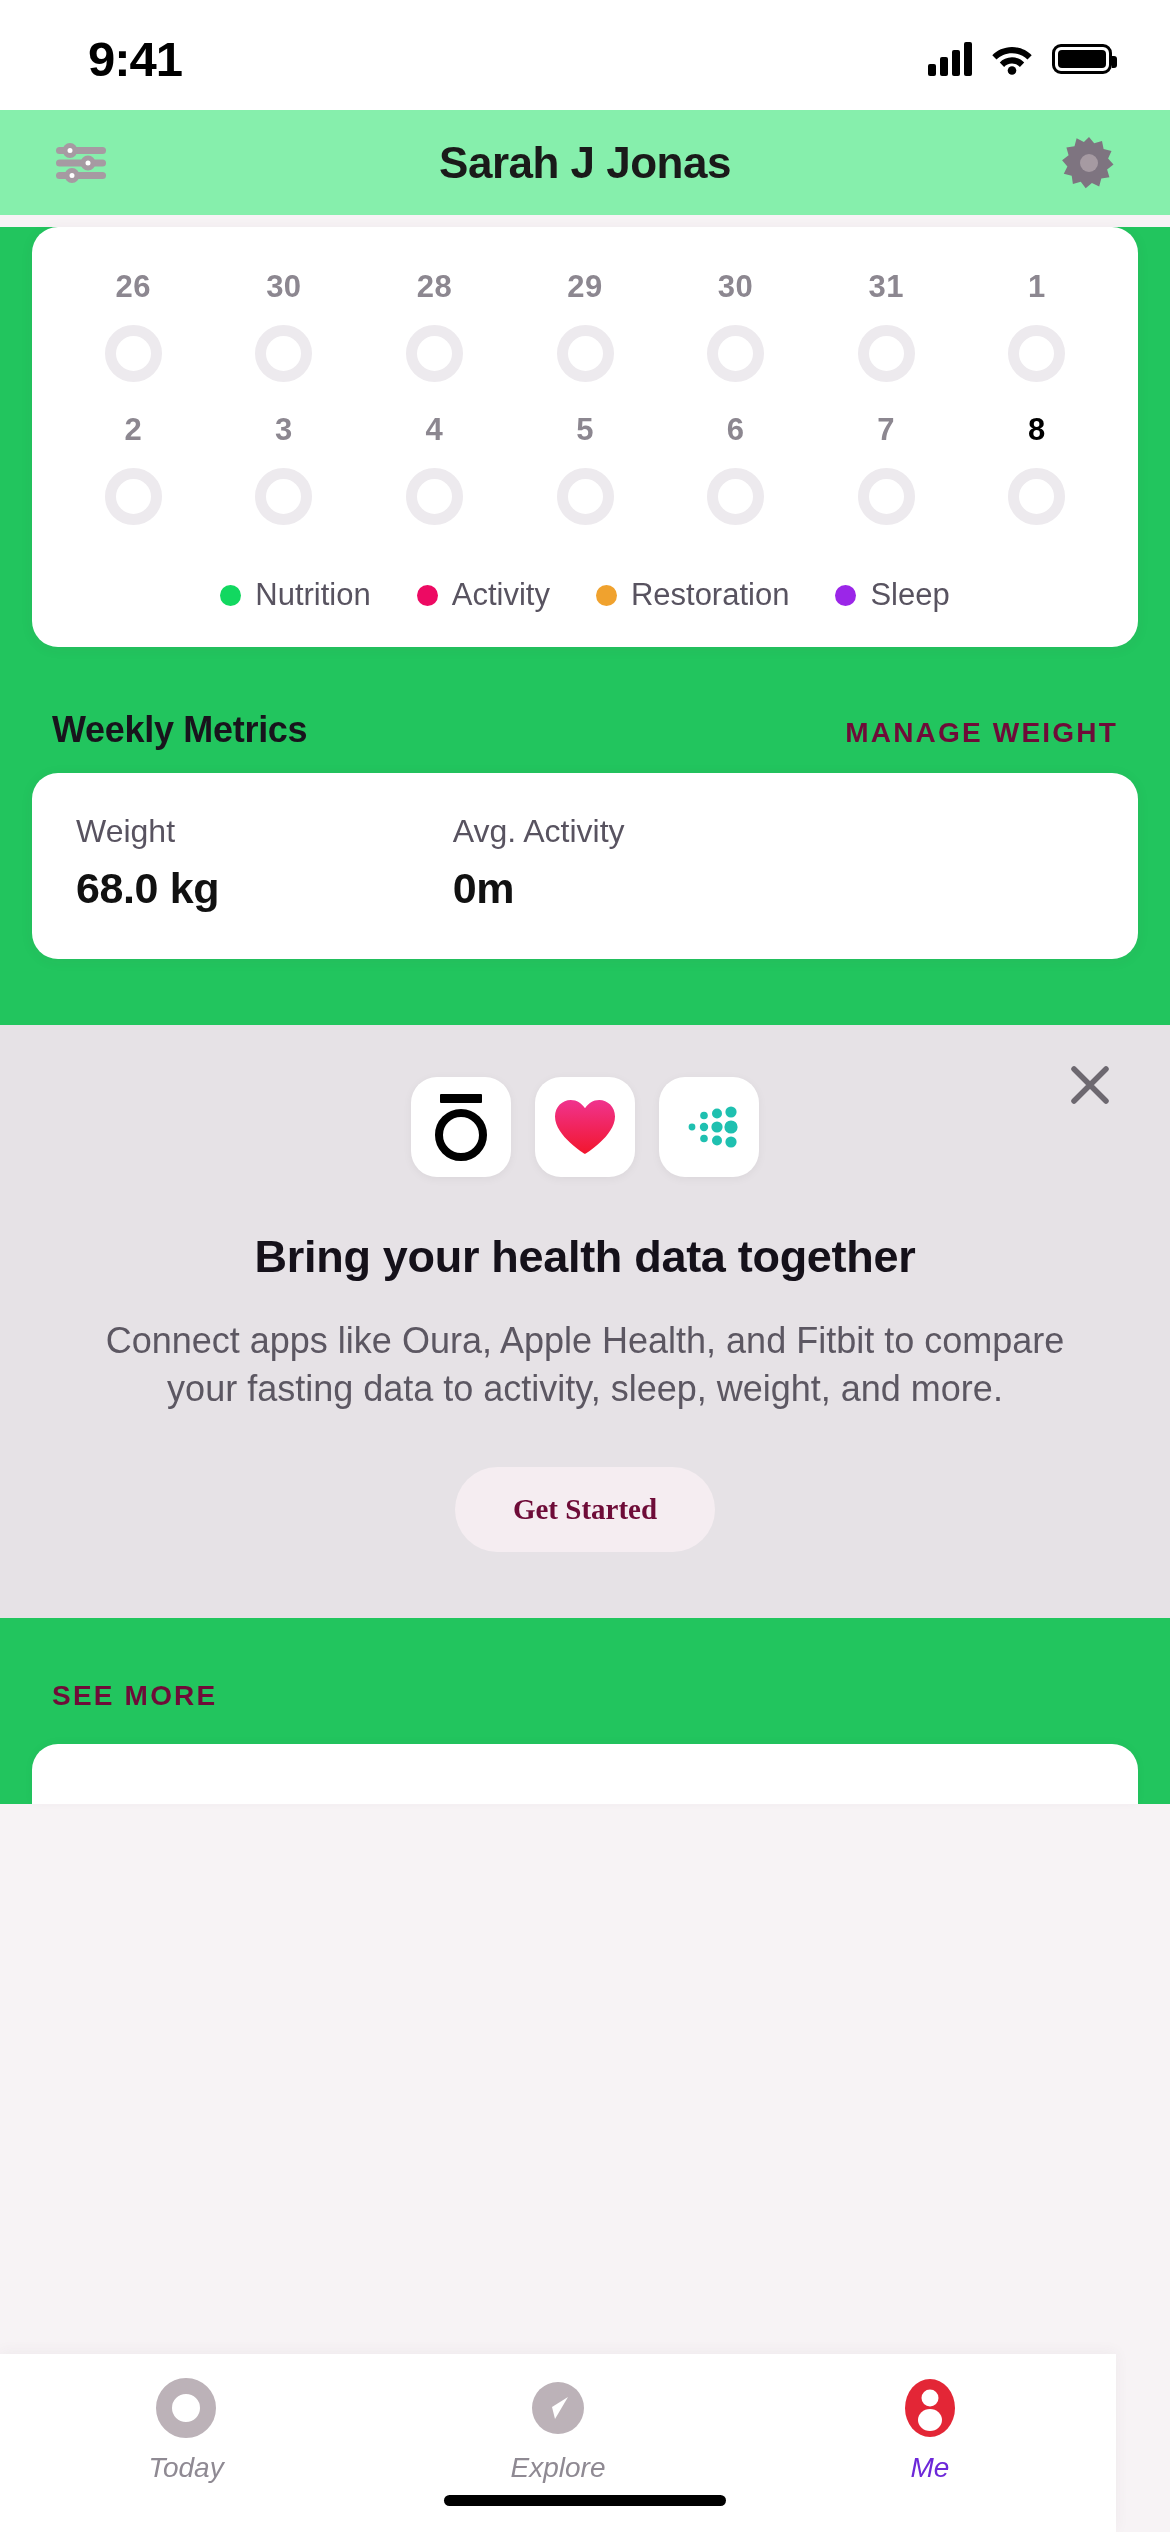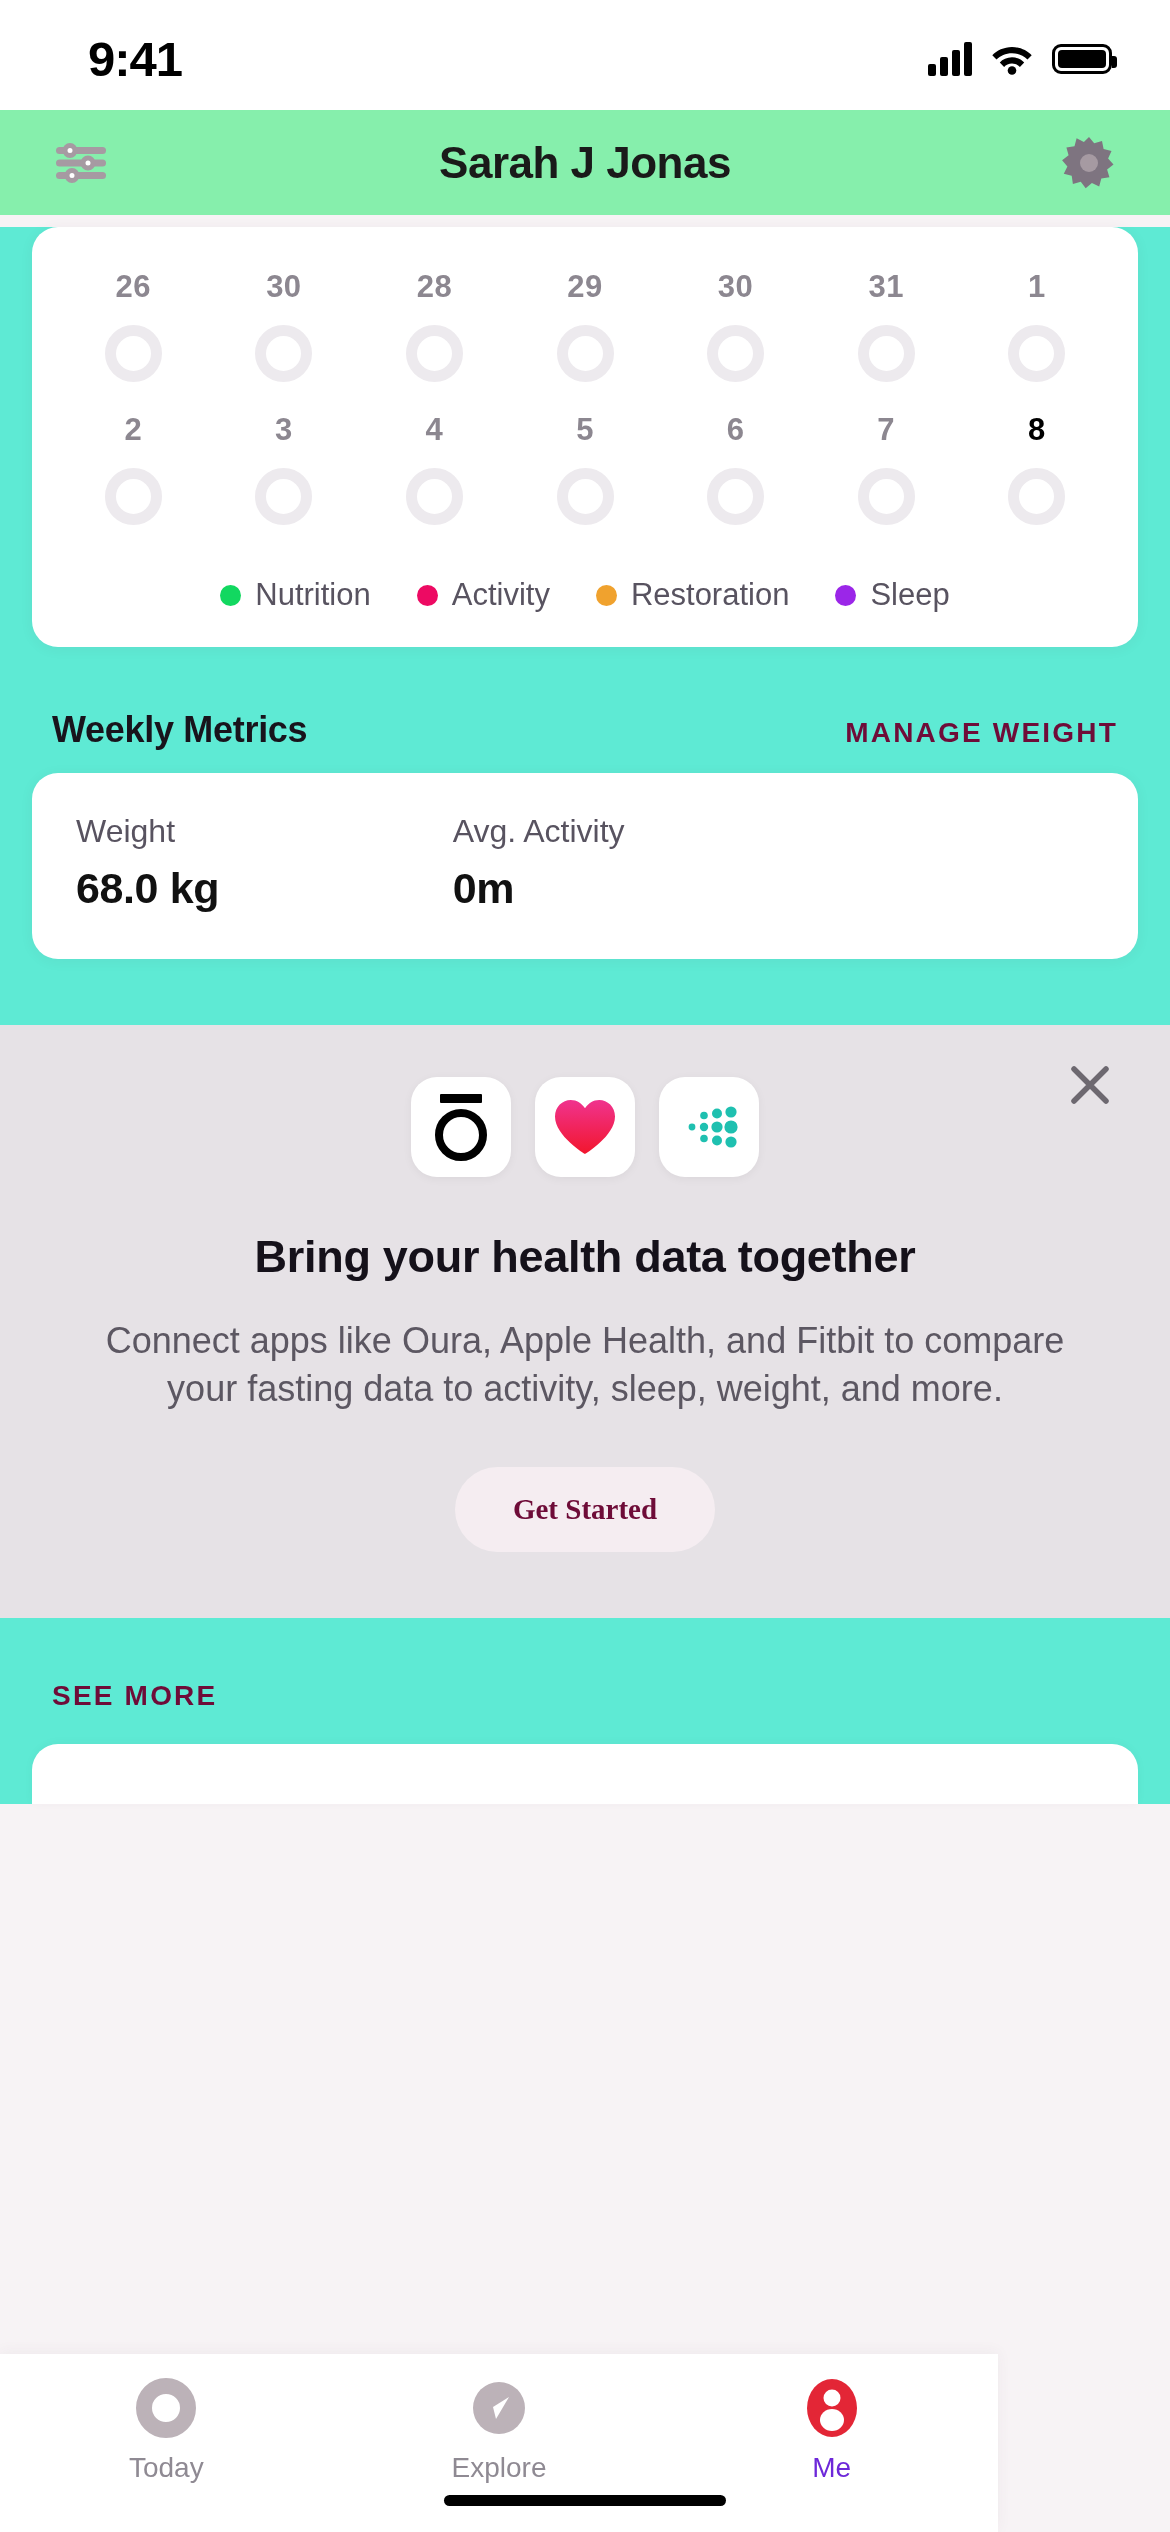--- a/index.html
+++ b/index.html
@@ -48,21 +48,21 @@
     display:flex; align-items:center; justify-content:space-between;
     padding:0 52px;
   }
   .nav-title { font-size:44px; font-weight:bold; color:#1A1A1A; letter-spacing:-0.5px;}
   .sliders-icon { width:58px; height:58px; position:relative; cursor:pointer; }
   .sliders-icon svg{width:58px;height:58px;display:block;}
   .gear-icon { width:58px; height:58px; }
   .gear-icon svg{width:58px;height:58px;display:block;}
 
   
-  .content { padding:0; background:#5eead4; }
+  .content { padding:0; background:#22c55e; }
 
   .card {
     background:#FFFFFF;
     border-radius:26px;
     box-shadow:0 2px 14px rgba(80,50,70,0.06);
     margin:0 32px;
   }
 
   
   .calendar-card { padding:42px 26px 34px 26px; margin-top:12px; }
@@ -154,23 +154,23 @@
     margin:62px 52px 0 52px;
   }
   .recent-card {
     margin:32px 32px 0 32px; height:60px; background:#fff;
     border-radius:26px 26px 0 0;
     box-shadow:0 -1px 10px rgba(80,50,70,0.04);
   }
 
   
   .tabbar {
-    position:absolute; left:0; bottom:0; width:998px; height:178px;
+    position:absolute; left:0; bottom:0; width:1116px; height:178px;
     background:#FFFFFF; display:flex; align-items:flex-start;
-    padding-top:22px; box-shadow:0 -2px 14px rgba(80,50,70,0.05);
+    padding-top:22px; box-shadow:0 -2px 14px rgba(80,50,70,0.05);font-style:italic;
   }
   .tab { flex:1; display:flex; flex-direction:column; align-items:center; cursor:pointer;}
   .tab-icon { width:64px; height:64px; display:flex; align-items:center; justify-content:center;}
   .tab-icon svg { display:block; }
   .tab-label { font-size:28px; color:#8F8A93; margin-top:12px; }
   .tab.active .tab-label { color:#6d28d9; }
   .home-indicator {
     position:absolute; left:50%; transform:translateX(-50%); bottom:26px;
     width:282px; height:11px; background:#000; border-radius:6px;
   }

